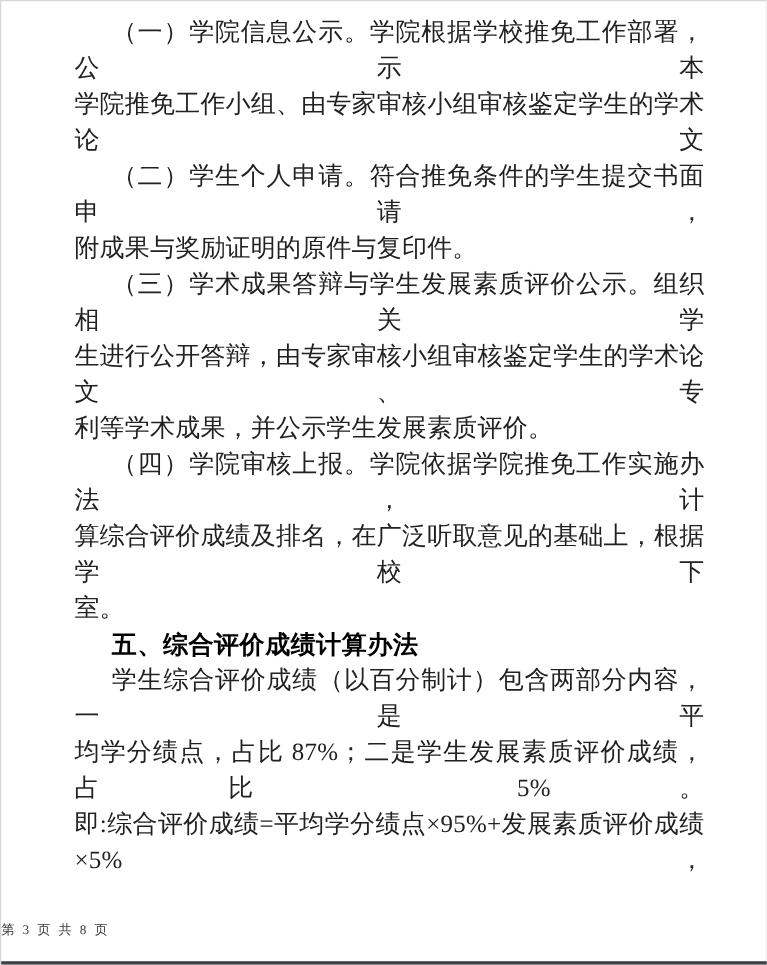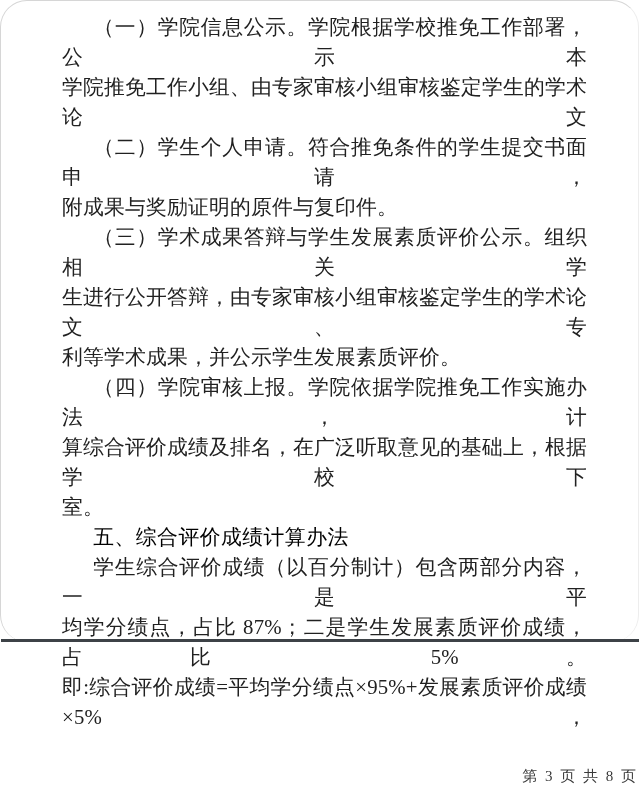--- a/index.html
+++ b/index.html
@@ -7,27 +7,26 @@
     padding: 0;
     width: 639px;
     height: 804px;
     background: #ffffff;
     overflow: hidden;
     font-family: "Liberation Serif", "DejaVu Serif", serif;
   }
   .page {
     position: relative;
     width: 639px;
-    height: 642px;
+    height: 804px;
     box-sizing: border-box;
     background: var(--page-bg, #ffffff);
     border-left: 1px solid var(--edge-border, #d6d6d6);
     border-top: 1px solid var(--edge-border, #d6d6d6);
     border-right: 1px solid var(--edge-border-light, #ededed);
-    border-radius: 27px;
   }
   .content {
     position: absolute;
     left: 61px;
     top: 11px;
     width: 525px;
   }
   .line {
     font-size: 20.8px;
     line-height: 30px;
@@ -39,31 +38,31 @@
     white-space: normal;
     text-align: justify;
     text-align-last: justify;
     text-justify: inter-character;
   }
   .line.indent {
     text-indent: 1.5em;
   }
   .line.heading {
     font-family: "DejaVu Sans", "Liberation Sans", sans-serif;
-    font-weight: normal;
+    font-weight: bold;
     color: var(--heading-color, #000000);
     letter-spacing: 0.5px;
   }
   .footer {
     position: absolute;
     left: 0;
     right: 0;
     top: 766px;
-    text-align: right;
-    font-size: 15px;
+    text-align: left;
+    font-size: 11px;
     letter-spacing: 2px;
     color: var(--footer-color, #3a3a3a);
   }
   .bottom-bar {
     position: absolute;
     left: 0;
     bottom: 0;
     width: 639px;
     height: 3px;
     background: var(--bottom-bar, #3d4247);

